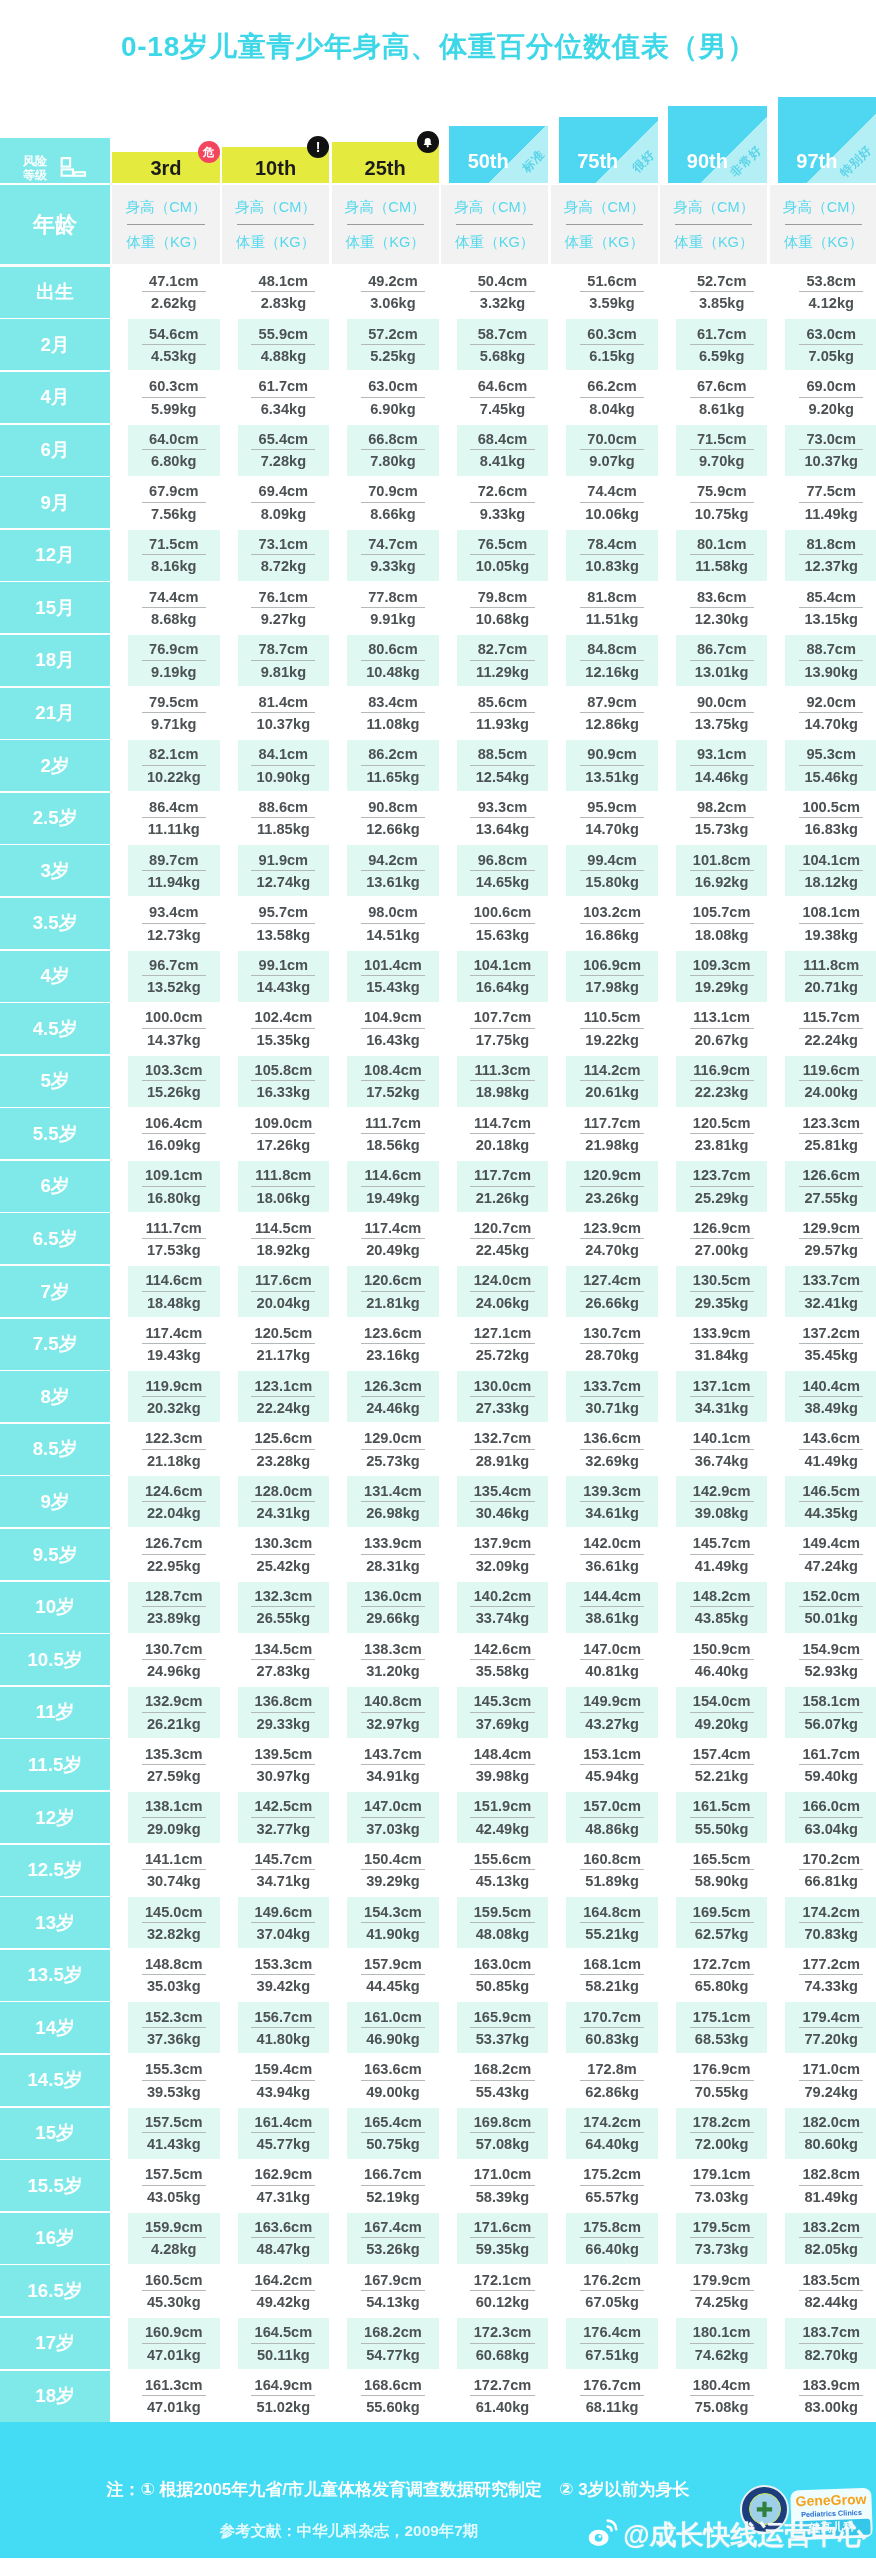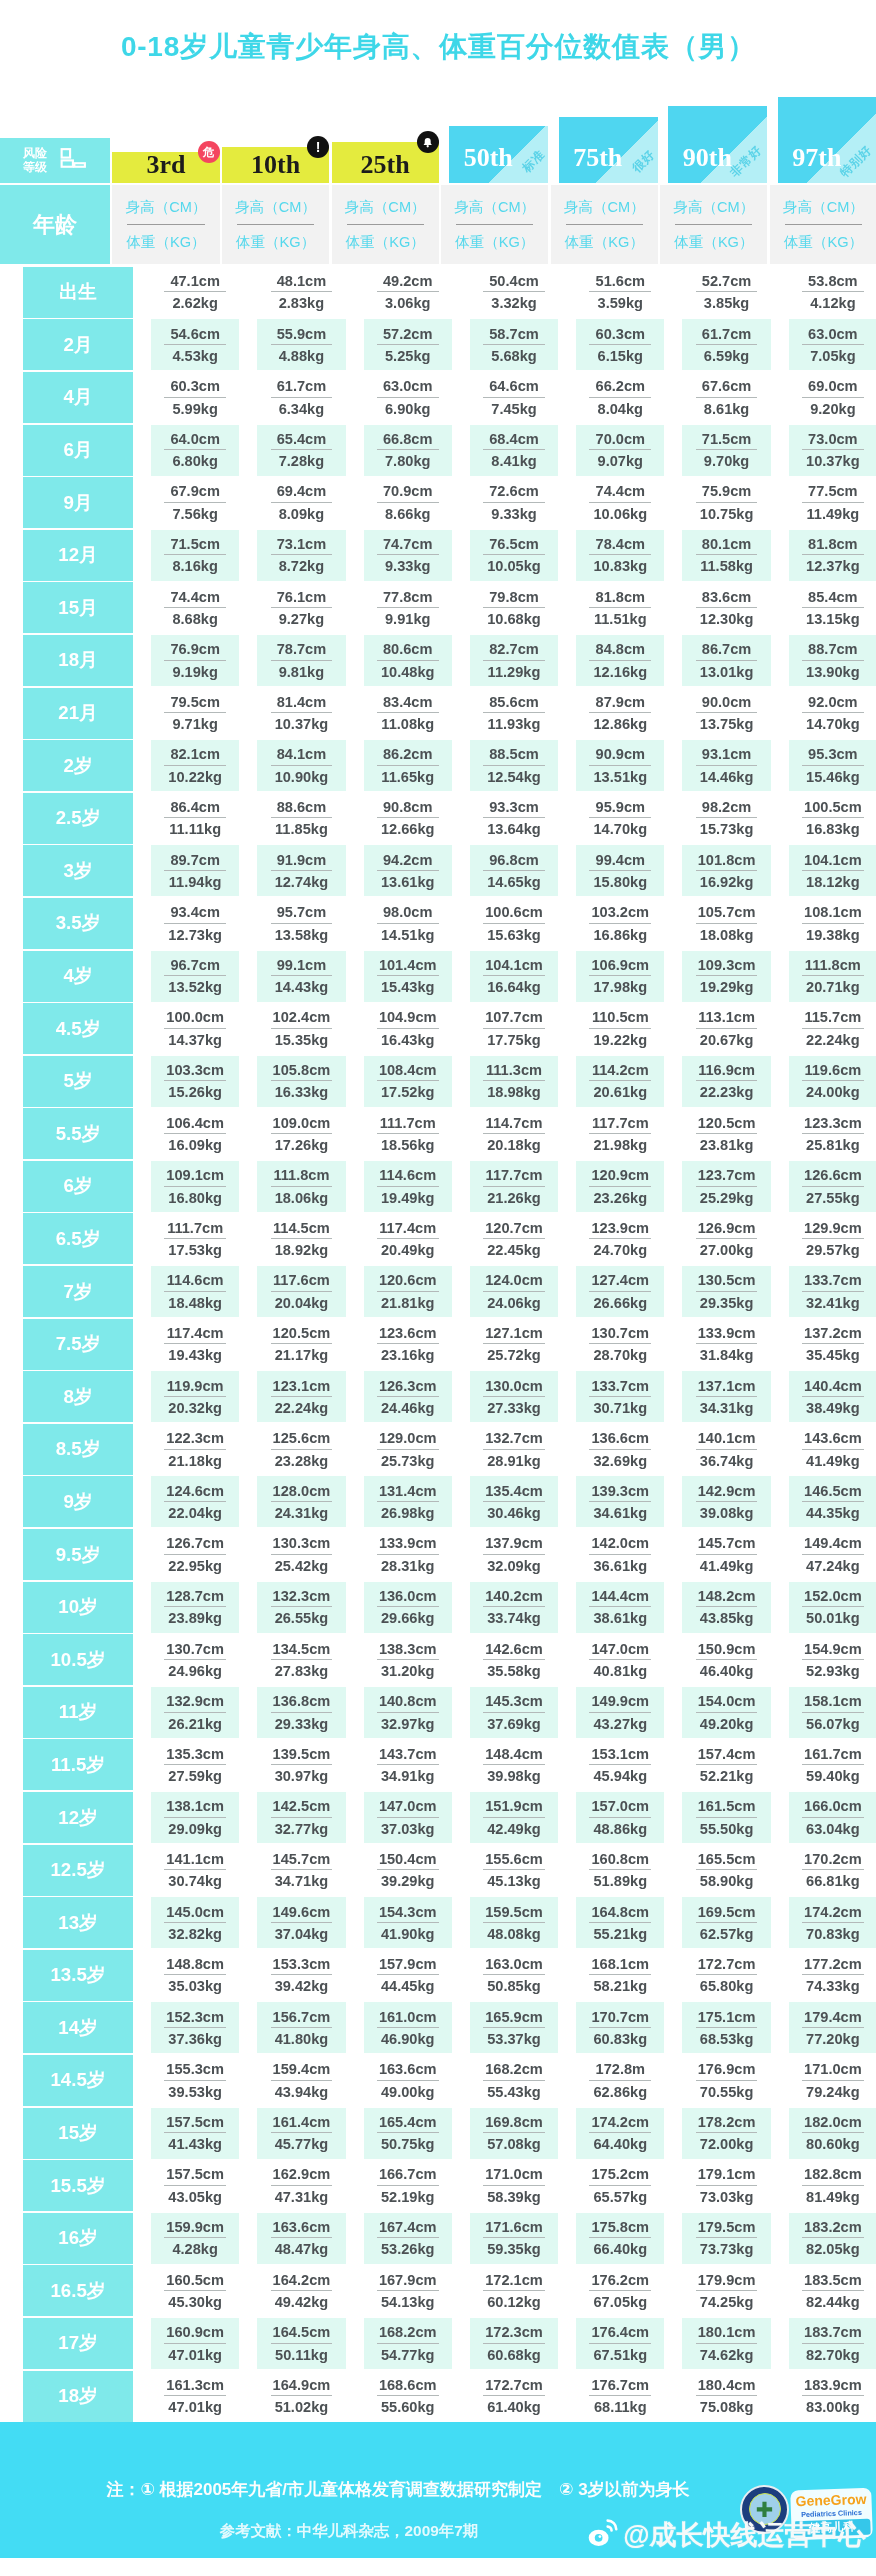--- a/index.html
+++ b/index.html
@@ -4,44 +4,44 @@
 <style>
   * { margin:0; padding:0; box-sizing:border-box; }
   html,body { background:#fff; }
   body { font-family:"Liberation Sans","DejaVu Sans",sans-serif; }
   .page { width:877px; height:2576px; position:relative; background:#fff; overflow:hidden; margin:0 auto; }
 
   .title { padding-top:28px; text-align:center; font-size:28px; font-weight:bold; color:#3ed7e8; letter-spacing:0.8px; }
 
   
   .head-band { margin-top:31px; display:grid; grid-template-columns:110px repeat(7,1fr); column-gap:2.4px; align-items:end; height:86px; }
-  .risk-cell { background:#7fe9ea; height:45px; margin-bottom:0; display:flex; align-items:center; justify-content:center; gap:4.9px; }
+  .risk-cell { background:#7fe9ea; height:45px; margin-bottom:0; display:flex; align-items:flex-end; justify-content:center; gap:4.9px; }
   .risk-text { color:#fff; font-size:12px; font-weight:bold; line-height:1.15; width:28px; }
   .pcell { position:relative; display:flex; align-items:flex-end; justify-content:center; }
-  .pcell .plabel { font-size:26px; font-weight:bold; padding-bottom:3.2px;font-family:Liberation Serif, serif; }
+  .pcell .plabel { font-size:20px; font-weight:bold; padding-bottom:3.2px; }
   .pcell.yellow { background:#e4eb3e; }
   .pcell.yellow .plabel { color:#1c1c1c; }
   .pcell.cyan { background:linear-gradient(135deg,#4fd6f0 62%,#b4eff6 62%);margin-left:8px; }
   .pcell.cyan .plabel { color:#fff; padding-right:21px; padding-bottom:9.7px; }
   .badge { position:absolute; top:-10.6px; right:0px; width:22px; height:22px; border-radius:50%; display:flex; align-items:center; justify-content:center; color:#fff; font-size:11.4px; font-weight:bold; z-index:3; }
   .badge.danger { background:#f4455f; }
   .badge.alert  { background:#111; font-size:14px; }
   .badge.bell   { background:#111; }
   .badge svg { width:11.4px; height:11.4px; }
   .corner-text { position:absolute; right:1.6px; bottom:13px; transform:rotate(-45deg); transform-origin:center; color:#5bd3e8; font-size:12px; font-weight:bold; letter-spacing:0.8px; }
 
   
   .sub-band { margin-top:2.4px; display:grid; grid-template-columns:110px repeat(7,1fr); column-gap:2.4px; height:79px; }
   .age-head { background:#7fe9ea; color:#fff; font-size:22px; font-weight:bold; display:flex; align-items:center; justify-content:center; }
   .hw-cell { background:#f2f2f2; color:#55d8ec; font-size:14.6px; display:flex; flex-direction:column; align-items:center; justify-content:center; }
   .hw-cell .hw-div { width:72%; height:0.8px; background:#9b9b9b; margin:7.3px 0; }
 
   
   .rows { margin-top:2.4px; display:flex; flex-direction:column; gap:1.6px; }
-  .trow { display:grid; grid-template-columns:110px repeat(7,1fr); column-gap:18px; height:51px;padding-left:23px; }
+  .trow { display:grid; grid-template-columns:110px repeat(7,1fr); column-gap:18px; height:51px; }
   .trow .age { background:#7fe9ea; color:#fff; font-size:18.7px; font-weight:bold; display:flex; align-items:center; justify-content:center; }
   .trow .cell { display:flex; flex-direction:column; align-items:center; justify-content:center; color:#4c5154; font-size:14.6px; font-weight:bold; background:#fff; }
   .trow.mint .cell { background:#dff9f2; }
   .cell .vline { width:70%; height:0.8px; background:#b3b9b9; margin:2.4px 0 3.2px; }
 
   
   .footer { height:136px; background:#43dcf4; position:relative; margin-top:0; }
   .note1 { position:absolute; top:56px; left:49px; width:698px; text-align:center; color:#fdfdfd; font-size:17px; font-weight:bold; }
   .note2 { position:absolute; top:99px; left:0px; width:698px; text-align:center; color:rgba(255,255,255,.85); font-size:15.4px; font-weight:bold; }
   .weibo { position:absolute; right:11.4px; bottom:4.9px; display:flex; align-items:center; gap:4.9px; }

